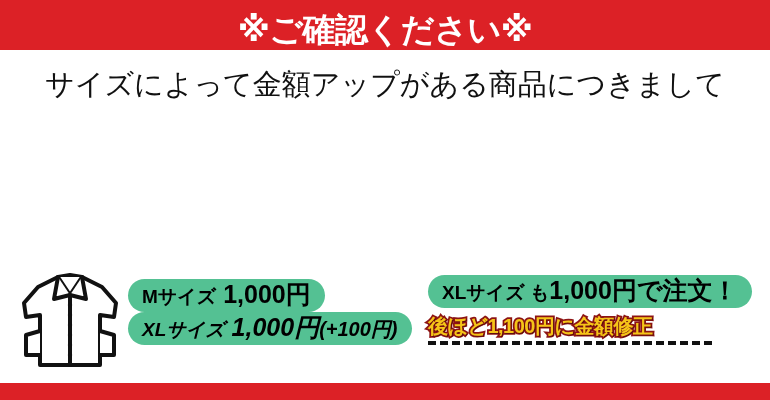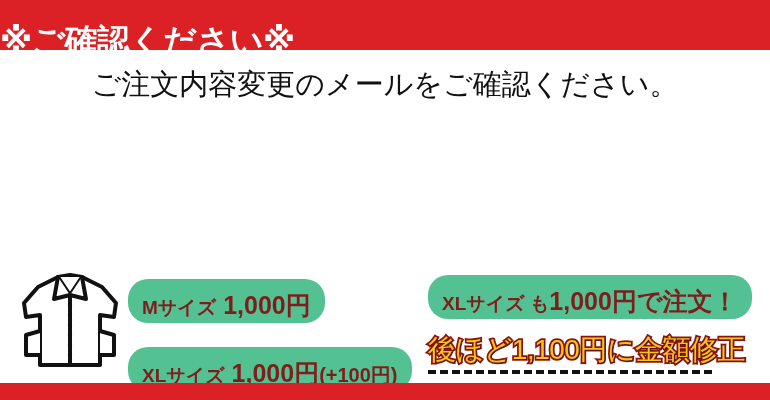--- a/index.html
+++ b/index.html
@@ -23,25 +23,25 @@
     position: absolute;
     left: 0;
     top: 0;
     width: 770px;
     height: 50px;
     background: #dc2126;
   }
   .header-title {
     position: absolute;
     left: 0;
-    top: 16px;
+    top: 5px;
     width: 770px;
     height: 50px;
     line-height: 50px;
-    text-align: left;
+    text-align: center;
     color: #ffffff;
     font-size: 33px;
     font-weight: bold;
     letter-spacing: -0.5px;
     white-space: nowrap;
   }
 
   
   .body-lines {
     position: absolute;
@@ -89,49 +89,50 @@
     position: absolute;
     left: 428px;
     top: 10px;
     width: 300px;
   }
 
   .pill {
     display: inline-block;
     background: #54c193;
     border-radius: 20px;
-    color: #7f1d1d;
-    padding: 14px 14px 5px 14px;
+    color: #000000;
+    padding: 3px 14px 5px 14px;
     white-space: nowrap;
     line-height: 1;
   }
   .pill.row2 {
-    margin-top: 24px;
+    margin-top: 0;
+    font-style: italic;
   }
   .pill .sz {
     font-size: 19px;
     font-weight: bold;
     vertical-align: baseline;
   }
   .pill .amt {
     font-size: 25px;
     font-weight: bold;
     vertical-align: baseline;
   }
   .pill .sub {
     font-size: 20px;
     font-weight: bold;
     vertical-align: baseline;
   }
 
   
   .gold-text {
-    margin-top: 16px;
-    font-size: 28px;
-    font-weight: normal;
+    margin-top: 7px;
+    font-size: 20px;
+    font-weight: bold;
     color: #f5c518;
     white-space: nowrap;
     letter-spacing: -0.5px;
     line-height: 1.1;
     -webkit-text-stroke: 3.5px #8d1414;
     paint-order: stroke fill;
     text-shadow:
       0 0 1px #8d1414,
       1px 1px 0 #5a0d0d;
   }
@@ -154,21 +155,21 @@
 </style>
 </head>
 <body>
 
 <div id="page">
 
   <div class="header-band"></div>
   <div class="header-title">※ご確認ください※</div>
 
   <div class="body-lines">
-    <span class="body-line">ご注文内容変更のメールをご確認ください。</span>
+    <span class="body-line">サイズによって金額アップがある商品につきまして</span>
   </div>
 
   <div class="compare">
 
     <span class="shirt-icon">
       <svg viewBox="0 0 112 110" width="112" height="110" aria-hidden="true">
         <g fill="#ffffff" stroke="#111111" stroke-width="4" stroke-linejoin="round" stroke-linecap="round">
           <path d="M44 8 L56 6 L68 8 L88 18 L102 34 L100 48 L86 46 L86 96 L26 96 L26 46 L12 48 L10 34 L24 18 Z"></path>
           <path d="M44 8 L56 26 L68 8"></path>
           <path d="M44 8 L40 30 L56 26"></path>

